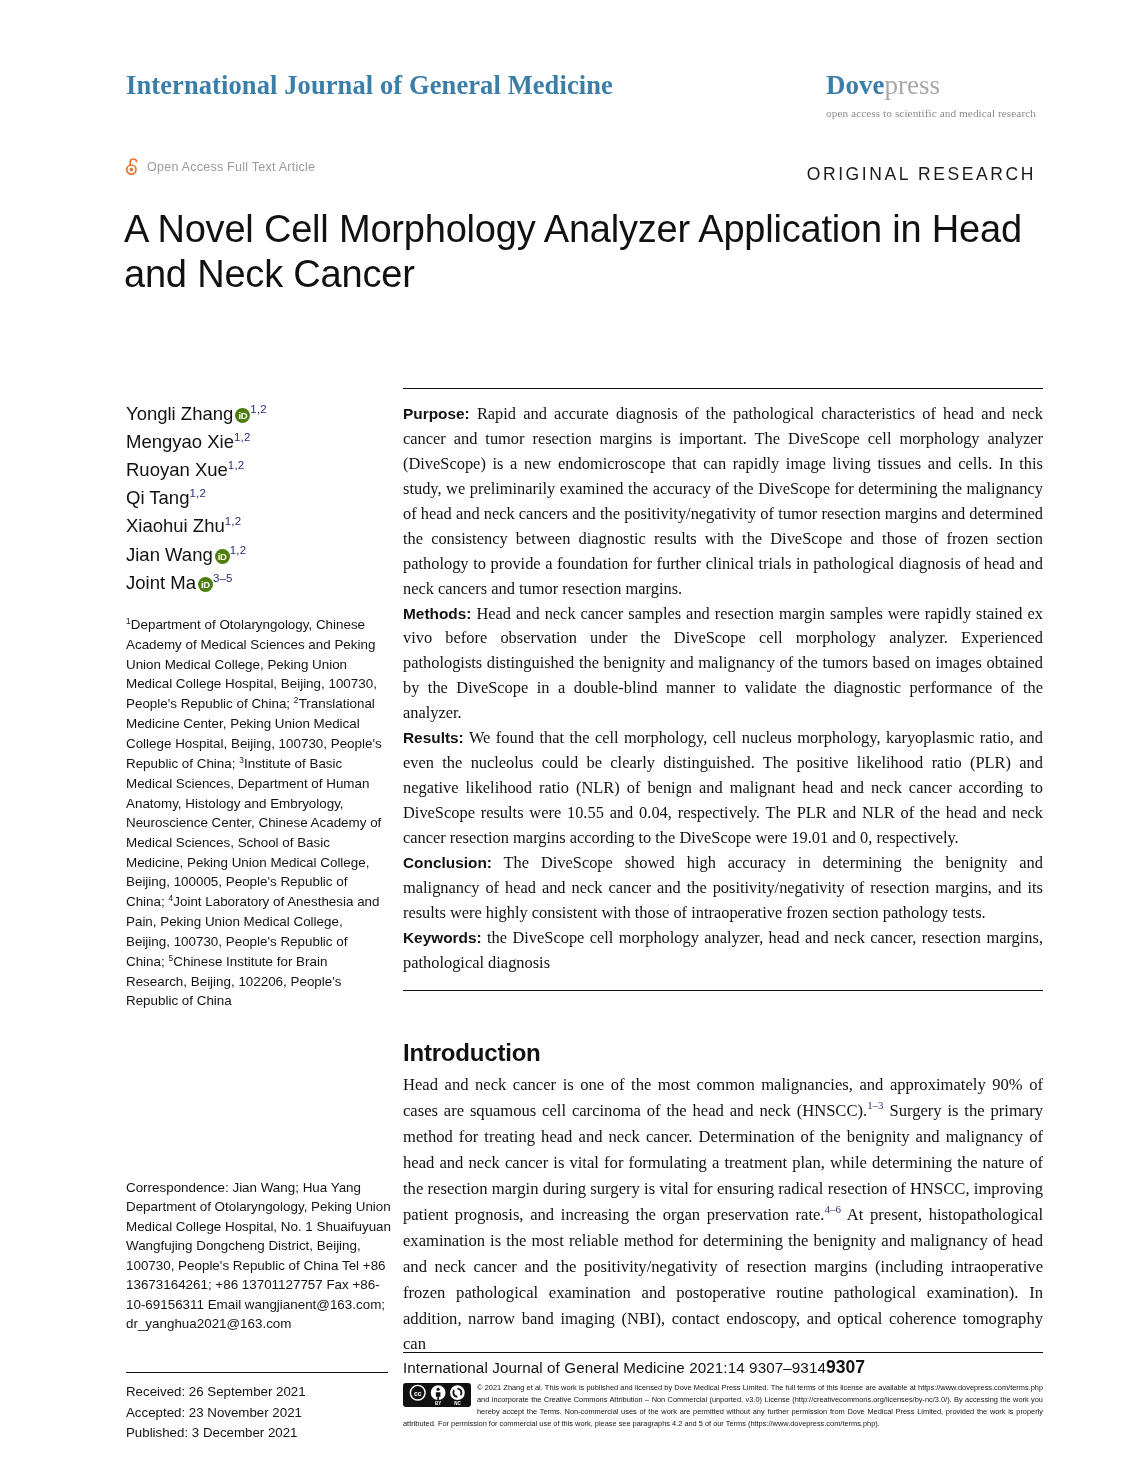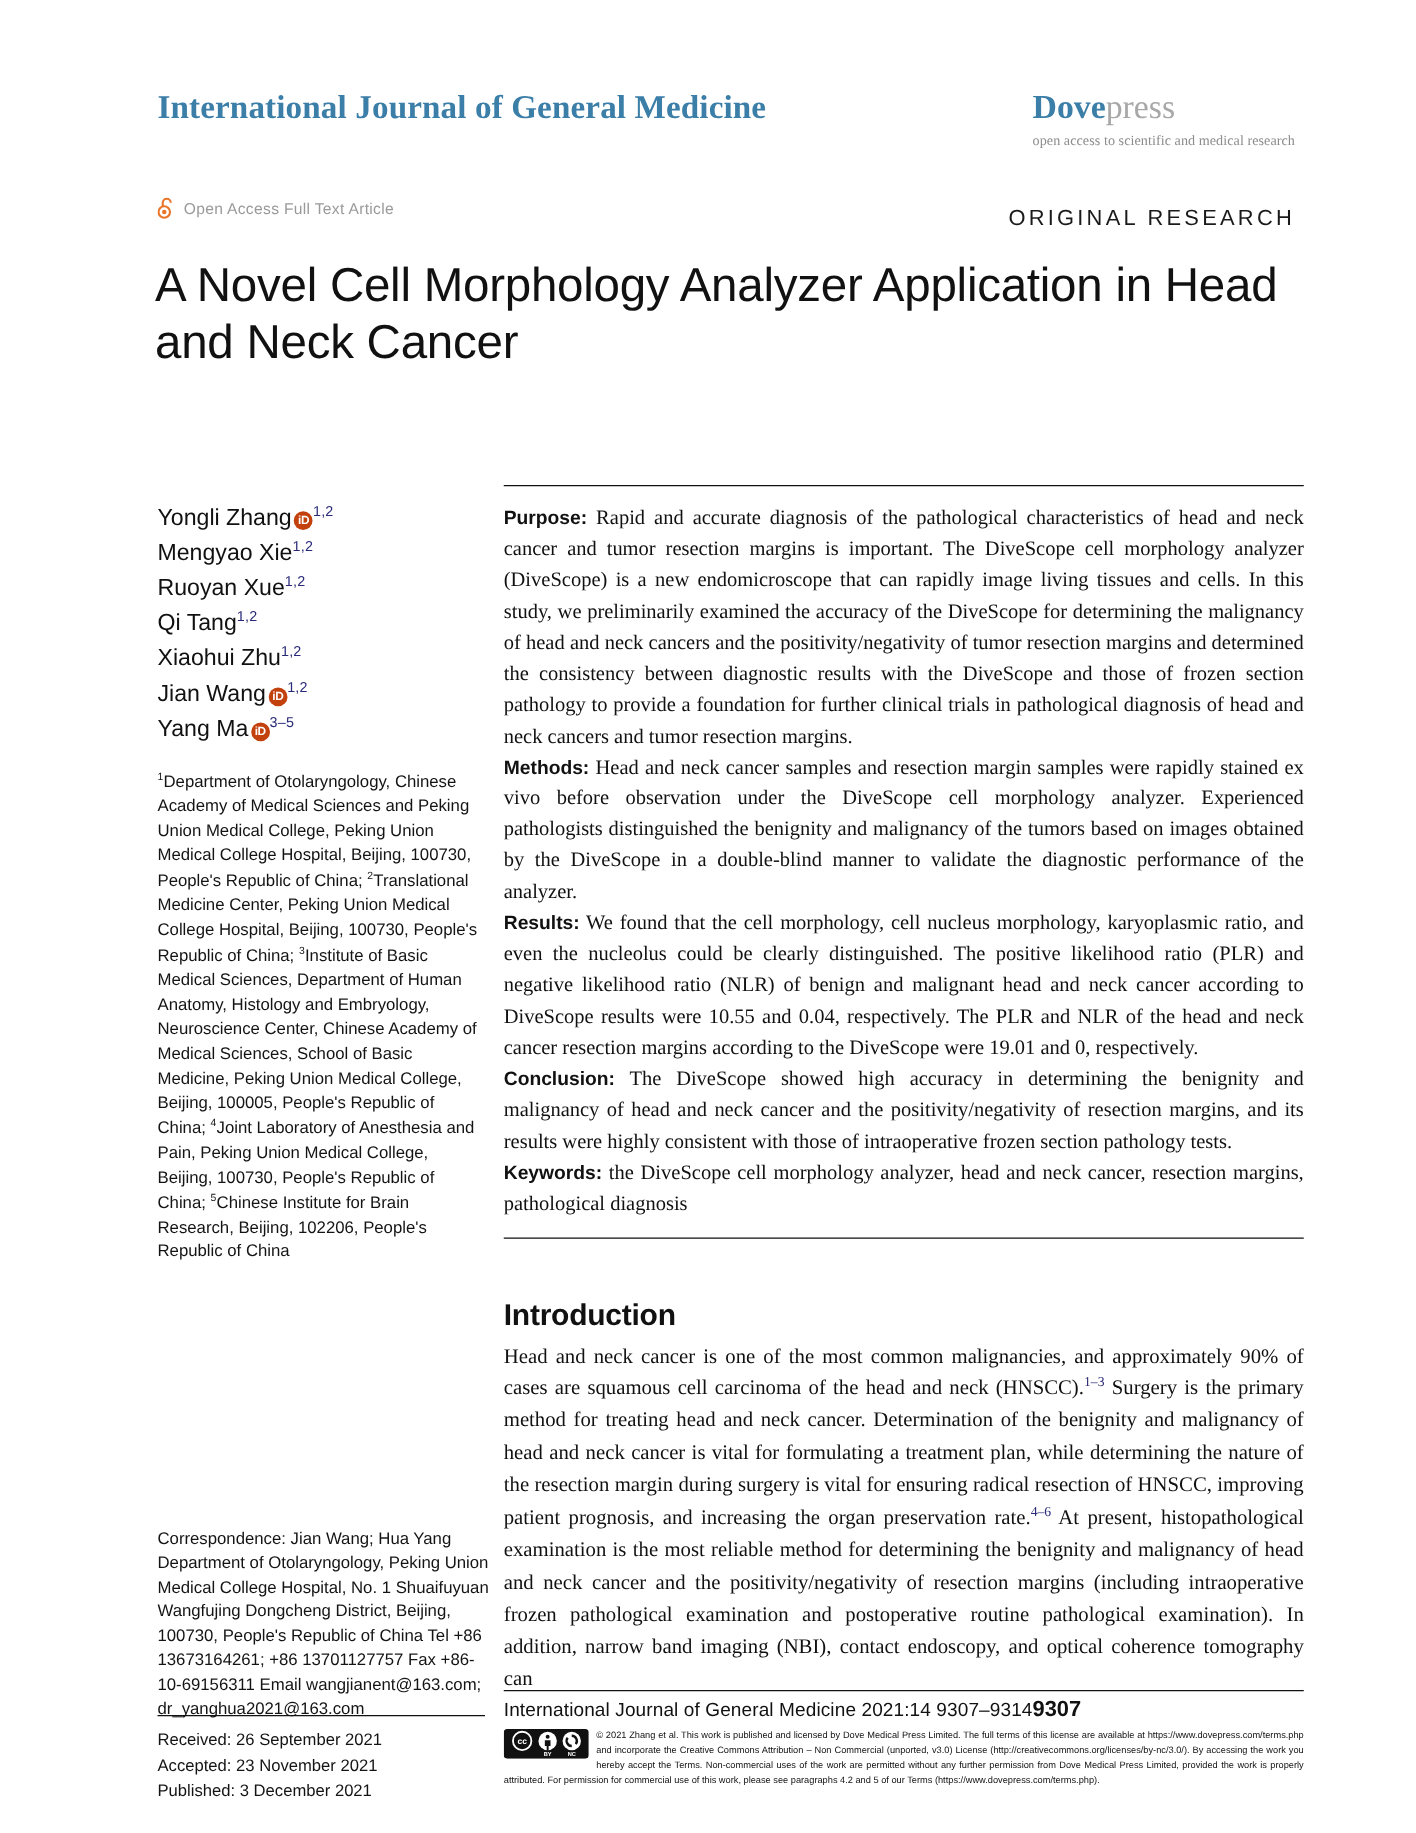--- a/index.html
+++ b/index.html
@@ -117,21 +117,21 @@
     color: #111111;
   }
   .author-line {
     white-space: nowrap;
   }
   .orcid {
     display: inline-block;
     width: 15px;
     height: 15px;
     border-radius: 50%;
-    background: #c2410c;
+    background: #4d7c0f;
     color: #ffffff;
     font-size: 9.5px;
     font-weight: bold;
     line-height: 15px;
     text-align: center;
     vertical-align: 1px;
     margin-left: 2px;
     letter-spacing: -0.3px;
   }
   .sup {
@@ -145,21 +145,21 @@
     font-size: 13.4px;
     line-height: 1.47;
     color: #141414;
     text-align: left;
   }
   .affiliations .sup { color: #141414; }
 
   .correspondence {
     position: absolute;
     left: 126px;
-    top: 1221px;
+    top: 1178px;
     width: 268px;
     font-size: 13.4px;
     line-height: 1.45;
     color: #141414;
   }
   .corr-rule {
     position: absolute;
     left: 126px;
     top: 1372px;
     width: 262px;
@@ -295,21 +295,21 @@
   <h1 class="paper-title">A Novel Cell Morphology Analyzer Application in Head and Neck Cancer</h1>
 
   <div class="left-col">
     <div class="authors">
         <div class="author-line"><span>Yongli Zhang</span><span class="orcid">iD</span><span class="sup">1,2</span></div>
         <div class="author-line"><span>Mengyao Xie</span><span class="sup">1,2</span></div>
         <div class="author-line"><span>Ruoyan Xue</span><span class="sup">1,2</span></div>
         <div class="author-line"><span>Qi Tang</span><span class="sup">1,2</span></div>
         <div class="author-line"><span>Xiaohui Zhu</span><span class="sup">1,2</span></div>
         <div class="author-line"><span>Jian Wang</span><span class="orcid">iD</span><span class="sup">1,2</span></div>
-        <div class="author-line"><span>Yang Ma</span><span class="orcid">iD</span><span class="sup">3–5</span></div>
+        <div class="author-line"><span>Joint Ma</span><span class="orcid">iD</span><span class="sup">3–5</span></div>
       </div>
     <div class="affiliations"><span class="sup">1</span><span>Department of Otolaryngology, Chinese Academy of Medical Sciences and Peking Union Medical College, Peking Union Medical College Hospital, Beijing, 100730, People's Republic of China; </span><span class="sup">2</span><span>Translational Medicine Center, Peking Union Medical College Hospital, Beijing, 100730, People's Republic of China; </span><span class="sup">3</span><span>Institute of Basic Medical Sciences, Department of Human Anatomy, Histology and Embryology, Neuroscience Center, Chinese Academy of Medical Sciences, School of Basic Medicine, Peking Union Medical College, Beijing, 100005, People's Republic of China; </span><span class="sup">4</span><span>Joint Laboratory of Anesthesia and Pain, Peking Union Medical College, Beijing, 100730, People's Republic of China; </span><span class="sup">5</span><span>Chinese Institute for Brain Research, Beijing, 102206, People's Republic of China</span></div>
   </div>
 
   <div class="correspondence">Correspondence: Jian Wang; Hua Yang Department of Otolaryngology, Peking Union Medical College Hospital, No. 1 Shuaifuyuan Wangfujing Dongcheng District, Beijing, 100730, People's Republic of China Tel +86 13673164261; +86 13701127757 Fax +86-10-69156311 Email wangjianent@163.com; dr_yanghua2021@163.com</div>
   <div class="corr-rule"></div>
   <div class="dates">
     <div>Received: 26 September 2021</div>
     <div>Accepted: 23 November 2021</div>
     <div>Published: 3 December 2021</div>

